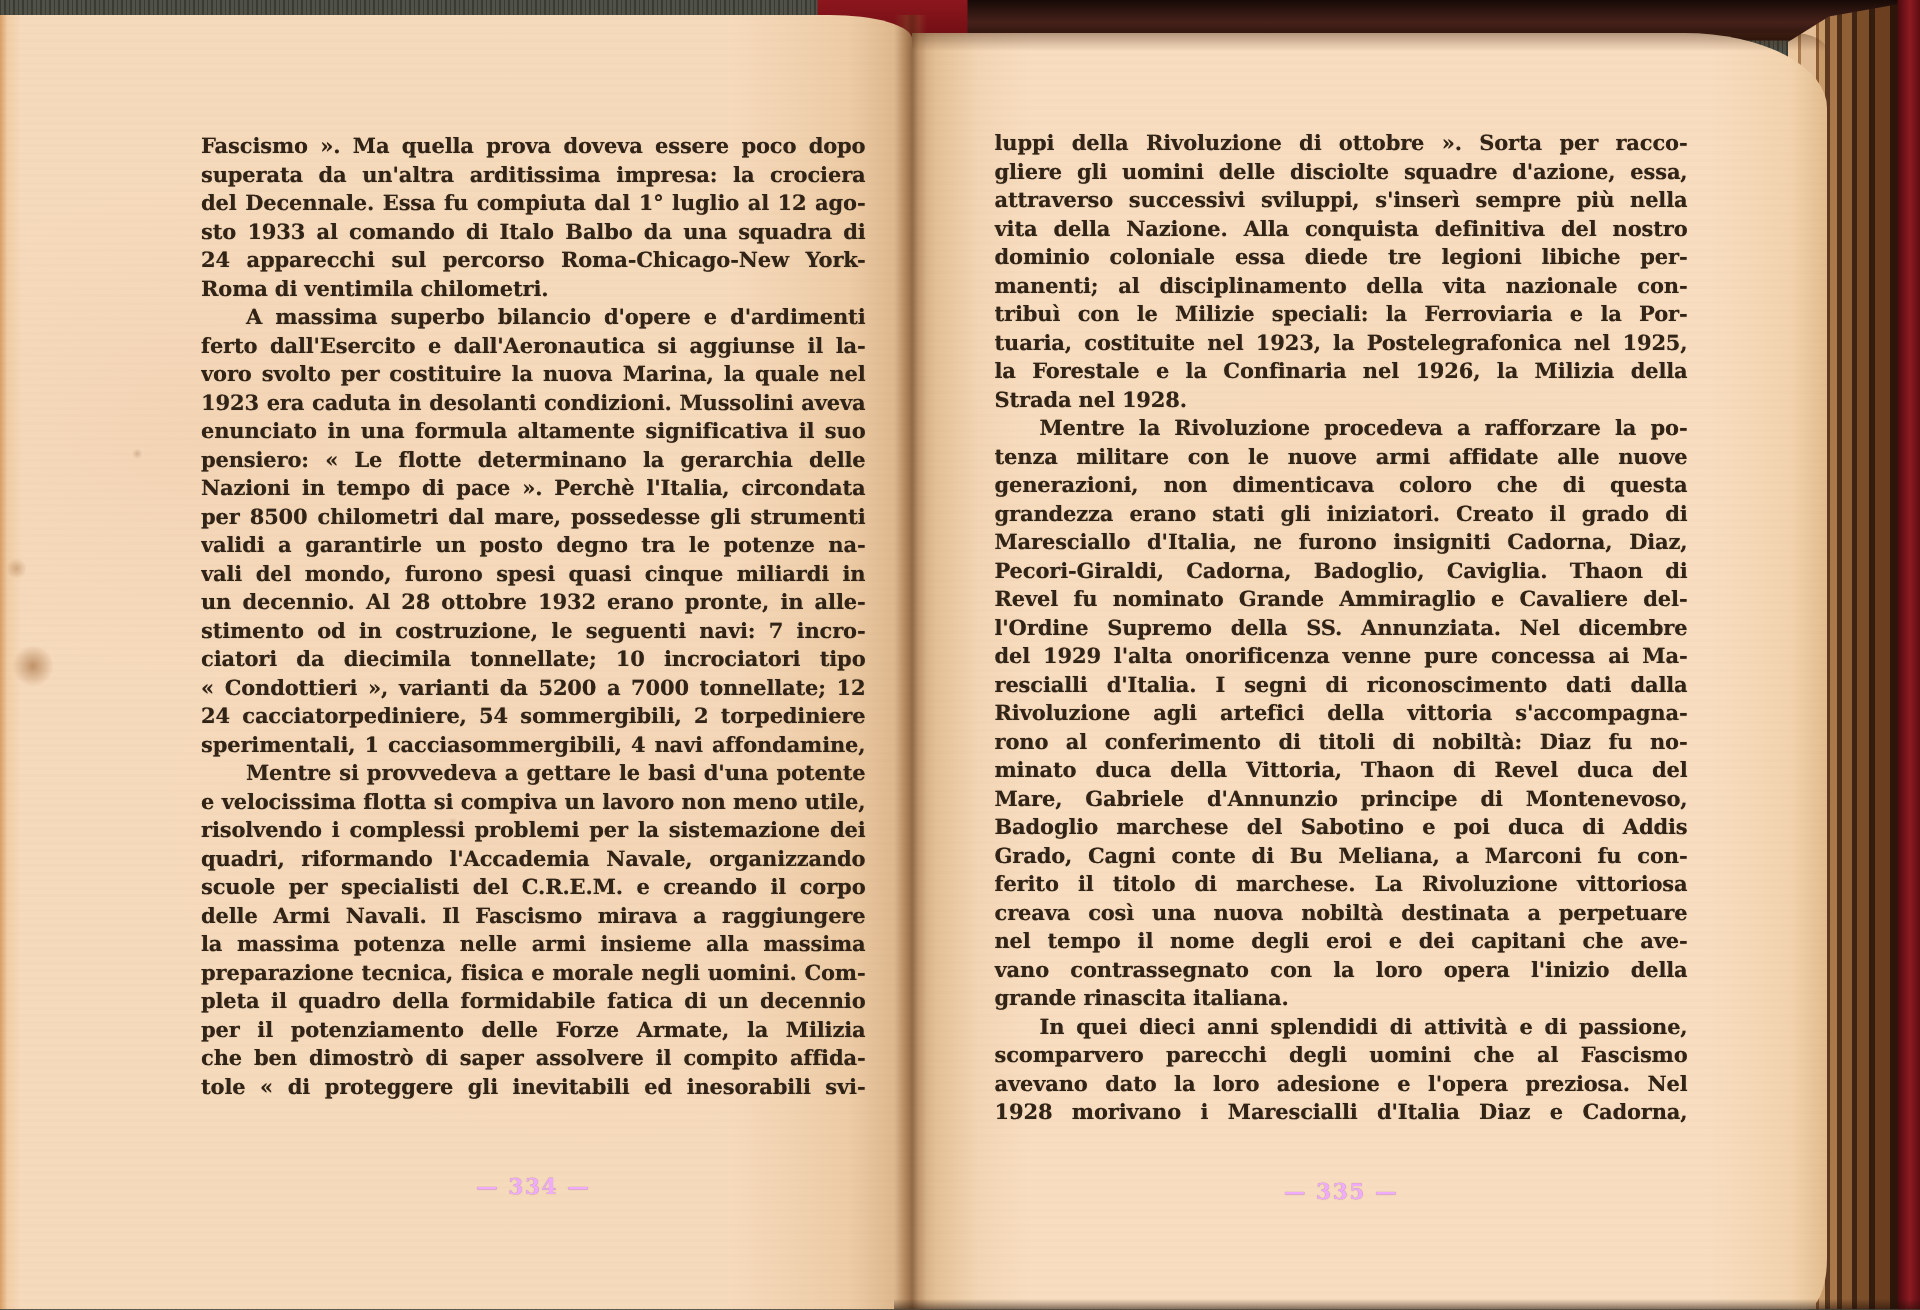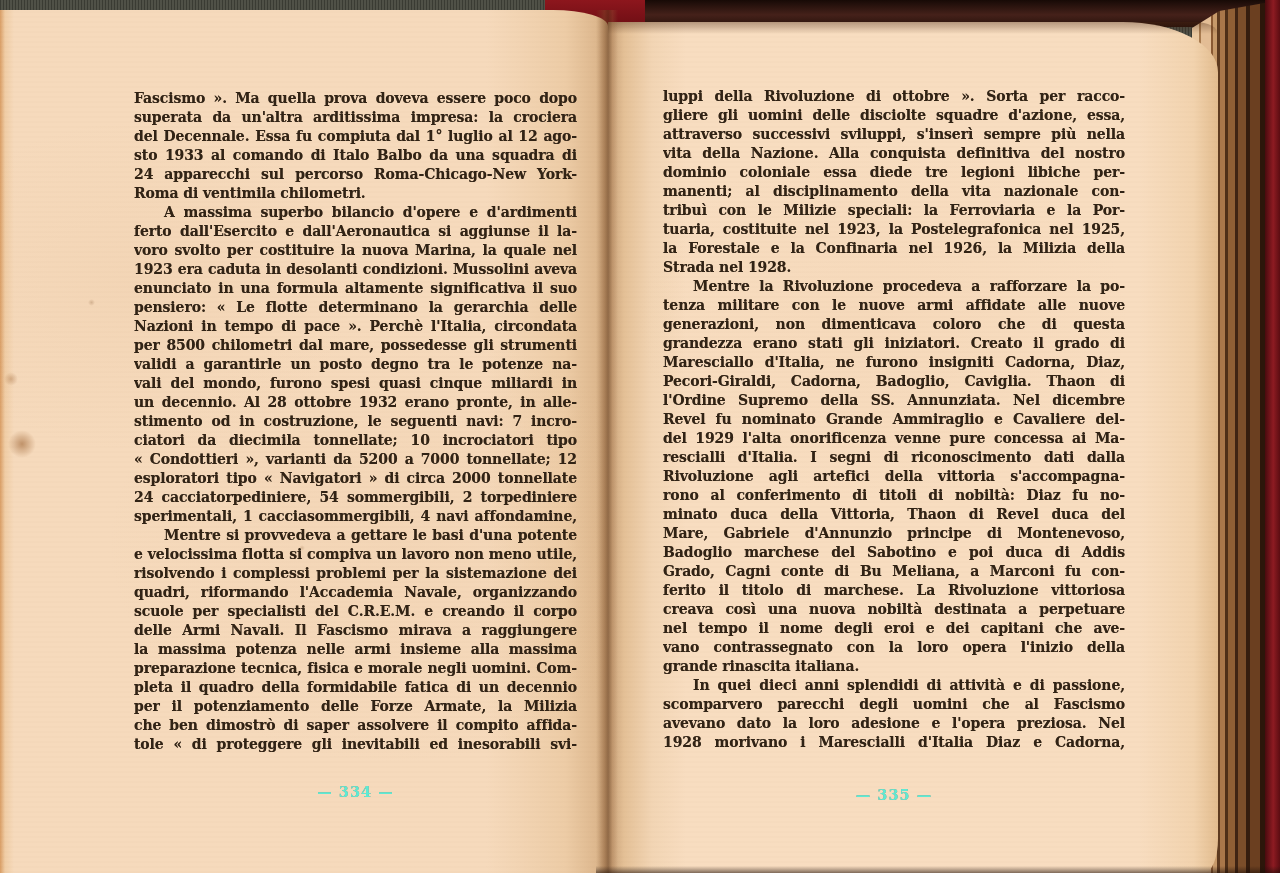--- a/index.html
+++ b/index.html
@@ -63,21 +63,21 @@
   
   .text-block{position:absolute;z-index:7;font-weight:700;font-size:14px;line-height:19px;
        color:#31231565;color:#312315;letter-spacing:-0.1px;
        text-shadow:0 0 .5px rgba(49,35,21,.55);}
   .text-left{left:134px;top:89px;width:443px;}
   .text-right{left:663px;top:87px;width:462px;}
   .line{height:19px;overflow:hidden;text-align:justify;text-align-last:justify;}
   .line.last{text-align-last:left;}
   .line.indent{padding-left:30px;}
   .page-number{position:absolute;z-index:7;font-weight:700;font-size:14.5px;
-       color:#5eead4;text-align:center;letter-spacing:1px;
+       color:#f0abfc;text-align:center;letter-spacing:1px;
        text-shadow:0 0 .5px rgba(49,35,21,.5);}
   .num-left{left:134px;top:783px;width:443px;}
   .num-right{left:663px;top:786px;width:462px;}
 </style>
 </head>
 <body>
 
 <div class="scan">
   <div class="bed"></div>
   <div class="cover-top"></div>
@@ -111,21 +111,20 @@
         <div class="line">enunciato in una formula altamente significativa il suo</div>
         <div class="line">pensiero: « Le flotte determinano la gerarchia delle</div>
         <div class="line">Nazioni in tempo di pace ». Perchè l'Italia, circondata</div>
         <div class="line">per 8500 chilometri dal mare, possedesse gli strumenti</div>
         <div class="line">validi a garantirle un posto degno tra le potenze na-</div>
         <div class="line">vali del mondo, furono spesi quasi cinque miliardi in</div>
         <div class="line">un decennio. Al 28 ottobre 1932 erano pronte, in alle-</div>
         <div class="line">stimento od in costruzione, le seguenti navi: 7 incro-</div>
         <div class="line">ciatori da diecimila tonnellate; 10 incrociatori tipo</div>
         <div class="line">« Condottieri », varianti da 5200 a 7000 tonnellate; 12</div>
-        <div class="line">esploratori tipo « Navigatori » di circa 2000 tonnellate</div>
         <div class="line">24 cacciatorpediniere, 54 sommergibili, 2 torpediniere</div>
         <div class="line">sperimentali, 1 cacciasommergibili, 4 navi affondamine,</div>
       </div>
       <div>
         <div class="line indent">Mentre si provvedeva a gettare le basi d'una potente</div>
         <div class="line">e velocissima flotta si compiva un lavoro non meno utile,</div>
         <div class="line">risolvendo i complessi problemi per la sistemazione dei</div>
         <div class="line">quadri, riformando l'Accademia Navale, organizzando</div>
         <div class="line">scuole per specialisti del C.R.E.M. e creando il corpo</div>
         <div class="line">delle Armi Navali. Il Fascismo mirava a raggiungere</div>
@@ -150,22 +149,22 @@
         <div class="line">la Forestale e la Confinaria nel 1926, la Milizia della</div>
         <div class="line last">Strada nel 1928.</div>
       </div>
       <div>
         <div class="line indent">Mentre la Rivoluzione procedeva a rafforzare la po-</div>
         <div class="line">tenza militare con le nuove armi affidate alle nuove</div>
         <div class="line">generazioni, non dimenticava coloro che di questa</div>
         <div class="line">grandezza erano stati gli iniziatori. Creato il grado di</div>
         <div class="line">Maresciallo d'Italia, ne furono insigniti Cadorna, Diaz,</div>
         <div class="line">Pecori-Giraldi, Cadorna, Badoglio, Caviglia. Thaon di</div>
+        <div class="line">Revel fu nominato Grande Ammiraglio e Cavaliere del-</div>
         <div class="line">l'Ordine Supremo della SS. Annunziata. Nel dicembre</div>
-        <div class="line">Revel fu nominato Grande Ammiraglio e Cavaliere del-</div>
         <div class="line">del 1929 l'alta onorificenza venne pure concessa ai Ma-</div>
         <div class="line">rescialli d'Italia. I segni di riconoscimento dati dalla</div>
         <div class="line">Rivoluzione agli artefici della vittoria s'accompagna-</div>
         <div class="line">rono al conferimento di titoli di nobiltà: Diaz fu no-</div>
         <div class="line">minato duca della Vittoria, Thaon di Revel duca del</div>
         <div class="line">Mare, Gabriele d'Annunzio principe di Montenevoso,</div>
         <div class="line">Badoglio marchese del Sabotino e poi duca di Addis</div>
         <div class="line">Grado, Cagni conte di Bu Meliana, a Marconi fu con-</div>
         <div class="line">ferito il titolo di marchese. La Rivoluzione vittoriosa</div>
         <div class="line">creava così una nuova nobiltà destinata a perpetuare</div>

